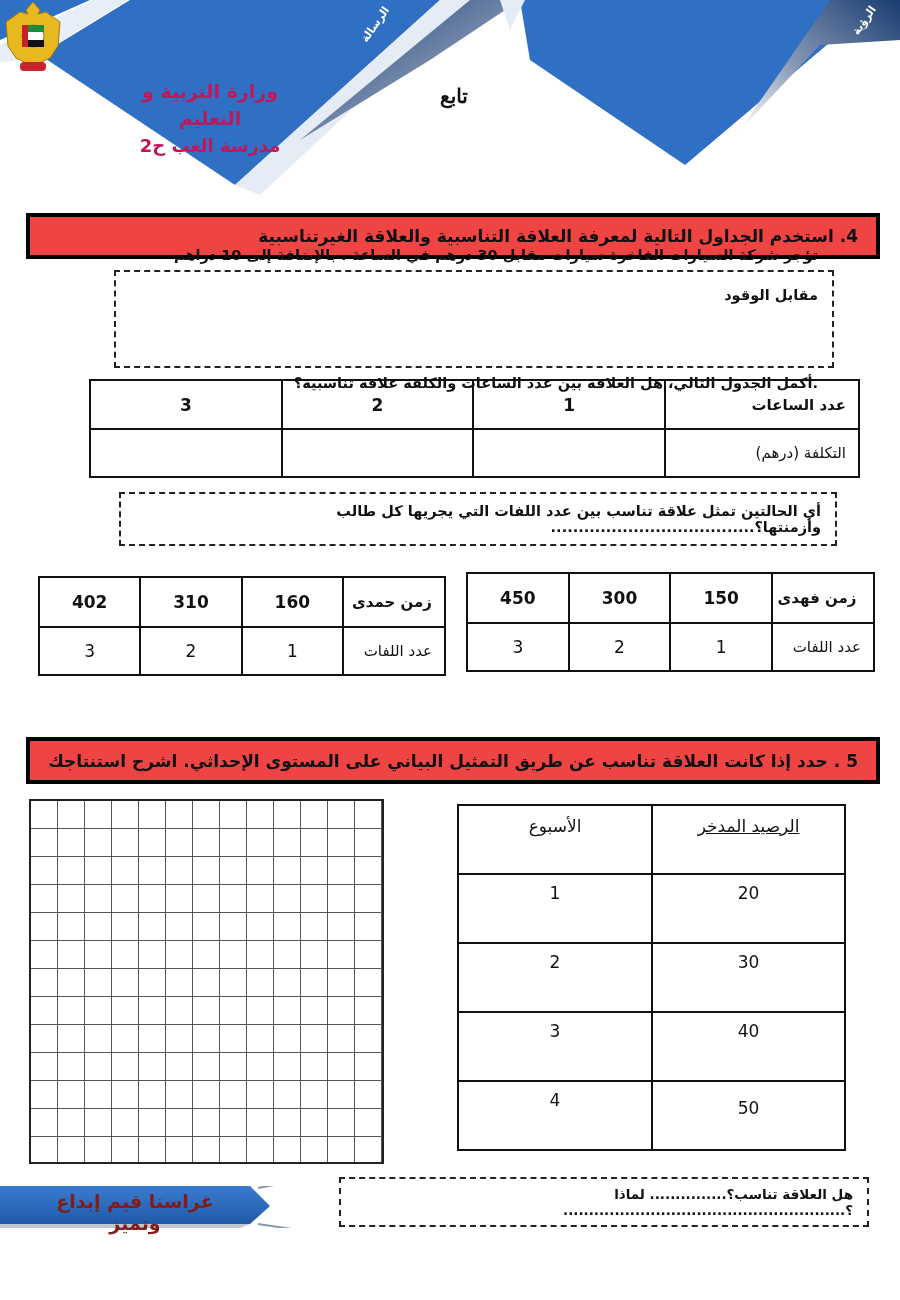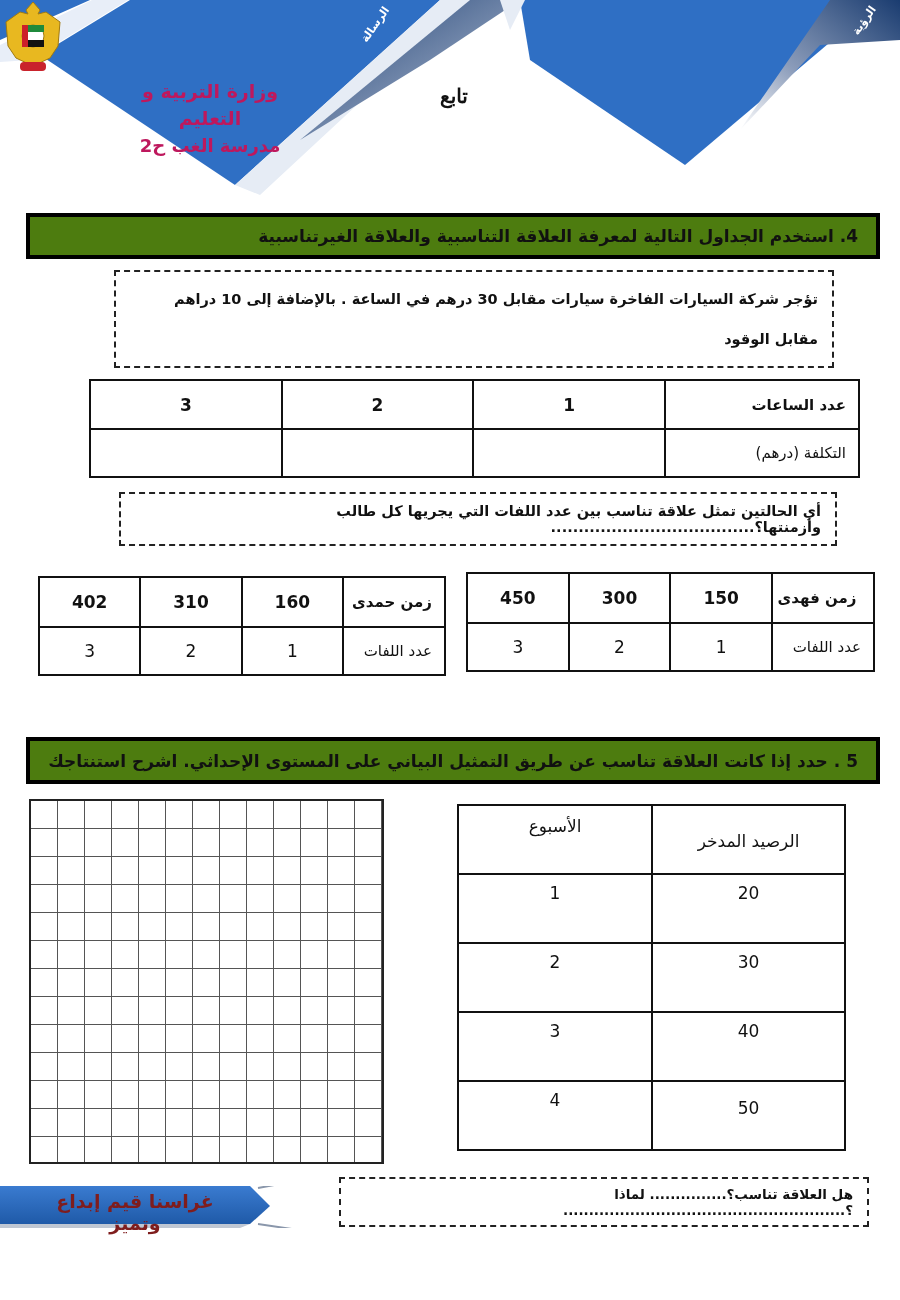--- a/index.html
+++ b/index.html
@@ -19,21 +19,21 @@
     direction: rtl; font-family: "DejaVu Serif", serif;
   }
   .ribbon-label {
     position: absolute; color: #fff; font-size: 11px; font-weight: bold; direction: rtl;
     transform: rotate(-55deg); transform-origin: center;
   }
   .emblem { position: absolute; left: 178px; top: 5px; width: 66px; height: 78px; }
 
   
   .section-head {
-    position: absolute; left: 26px; width: 854px; background: #4d7c0f;
+    position: absolute; left: 26px; width: 854px; background: #ef4444;
     border: 4px solid #000; direction: rtl; font-weight: bold; font-size: 17px;
     padding: 0 18px; display: flex; align-items: center;
   }
 
   
   .dash-box {
     position: absolute; border: 2.5px dashed #222; direction: rtl; font-size: 14.5px;
     font-weight: bold; padding: 0 14px; display: flex; flex-direction: column; justify-content: center; gap: 48px;
   }
   .dash-box .line { line-height: 40px; }
@@ -115,20 +115,21 @@
   <div class="ribbon-label" style="left:848px; top:14px;">الرؤية</div>
   <div class="follow-text">تابع</div>
 </div>
 
 <div class="section-head" style="top:213px; height:46px;">
   <span>4.  استخدم الجداول التالية لمعرفة العلاقة التناسبية  والعلاقة الغيرتناسبية</span>
 </div>
 
 <div class="dash-box" style="left:114px; top:270px; width:720px; height:98px;">
   <div class="line">تؤجر شركة السيارات الفاخرة سيارات مقابل 30 درهم في الساعة . بالإضافة إلى  10 دراهم مقابل الوقود</div>
+  <div class="line">.أكمل الجدول التالي، هل العلاقة بين عدد الساعات والكلفة علاقة تناسبية؟</div>
 </div>
 
 <table class="grid" style="left:89px; top:379px; width:771px;">
   <tbody>
       <tr style="height:49px;">
     <td class="lbl" style="width:194px;">عدد الساعات</td>
     <td>1</td>
     <td>2</td>
     <td>3</td>
   </tr>
@@ -181,21 +182,21 @@
 
 <div class="section-head" style="top:737px; height:47px;">
   <span>5 . حدد إذا كانت العلاقة تناسب عن طريق التمثيل البياني على المستوى الإحداثي. اشرح استنتاجك</span>
 </div>
 
 <div class="graph"></div>
 
 <table class="grid" style="left:457px; top:804px; width:389px;">
   <tbody>
       <tr style="height:69px;">
-    <td class="norm" style="vertical-align:top; padding-top:25px;">الرصيد المدخر</td>
+    <td class="norm" style="vertical-align:top; padding-top:10px;text-decoration:underline;">الرصيد المدخر</td>
     <td class="norm" style="vertical-align:top; padding-top:10px; width:194px;">الأسبوع</td>
   </tr>
   <tr style="height:69px;">
     <td class="norm" style="vertical-align:top; padding-top:8px;">20</td>
     <td class="norm" style="vertical-align:top; padding-top:8px;">1</td>
   </tr>
   <tr style="height:69px;">
     <td class="norm" style="vertical-align:top; padding-top:8px;">30</td>
     <td class="norm" style="vertical-align:top; padding-top:8px;">2</td>
   </tr>

